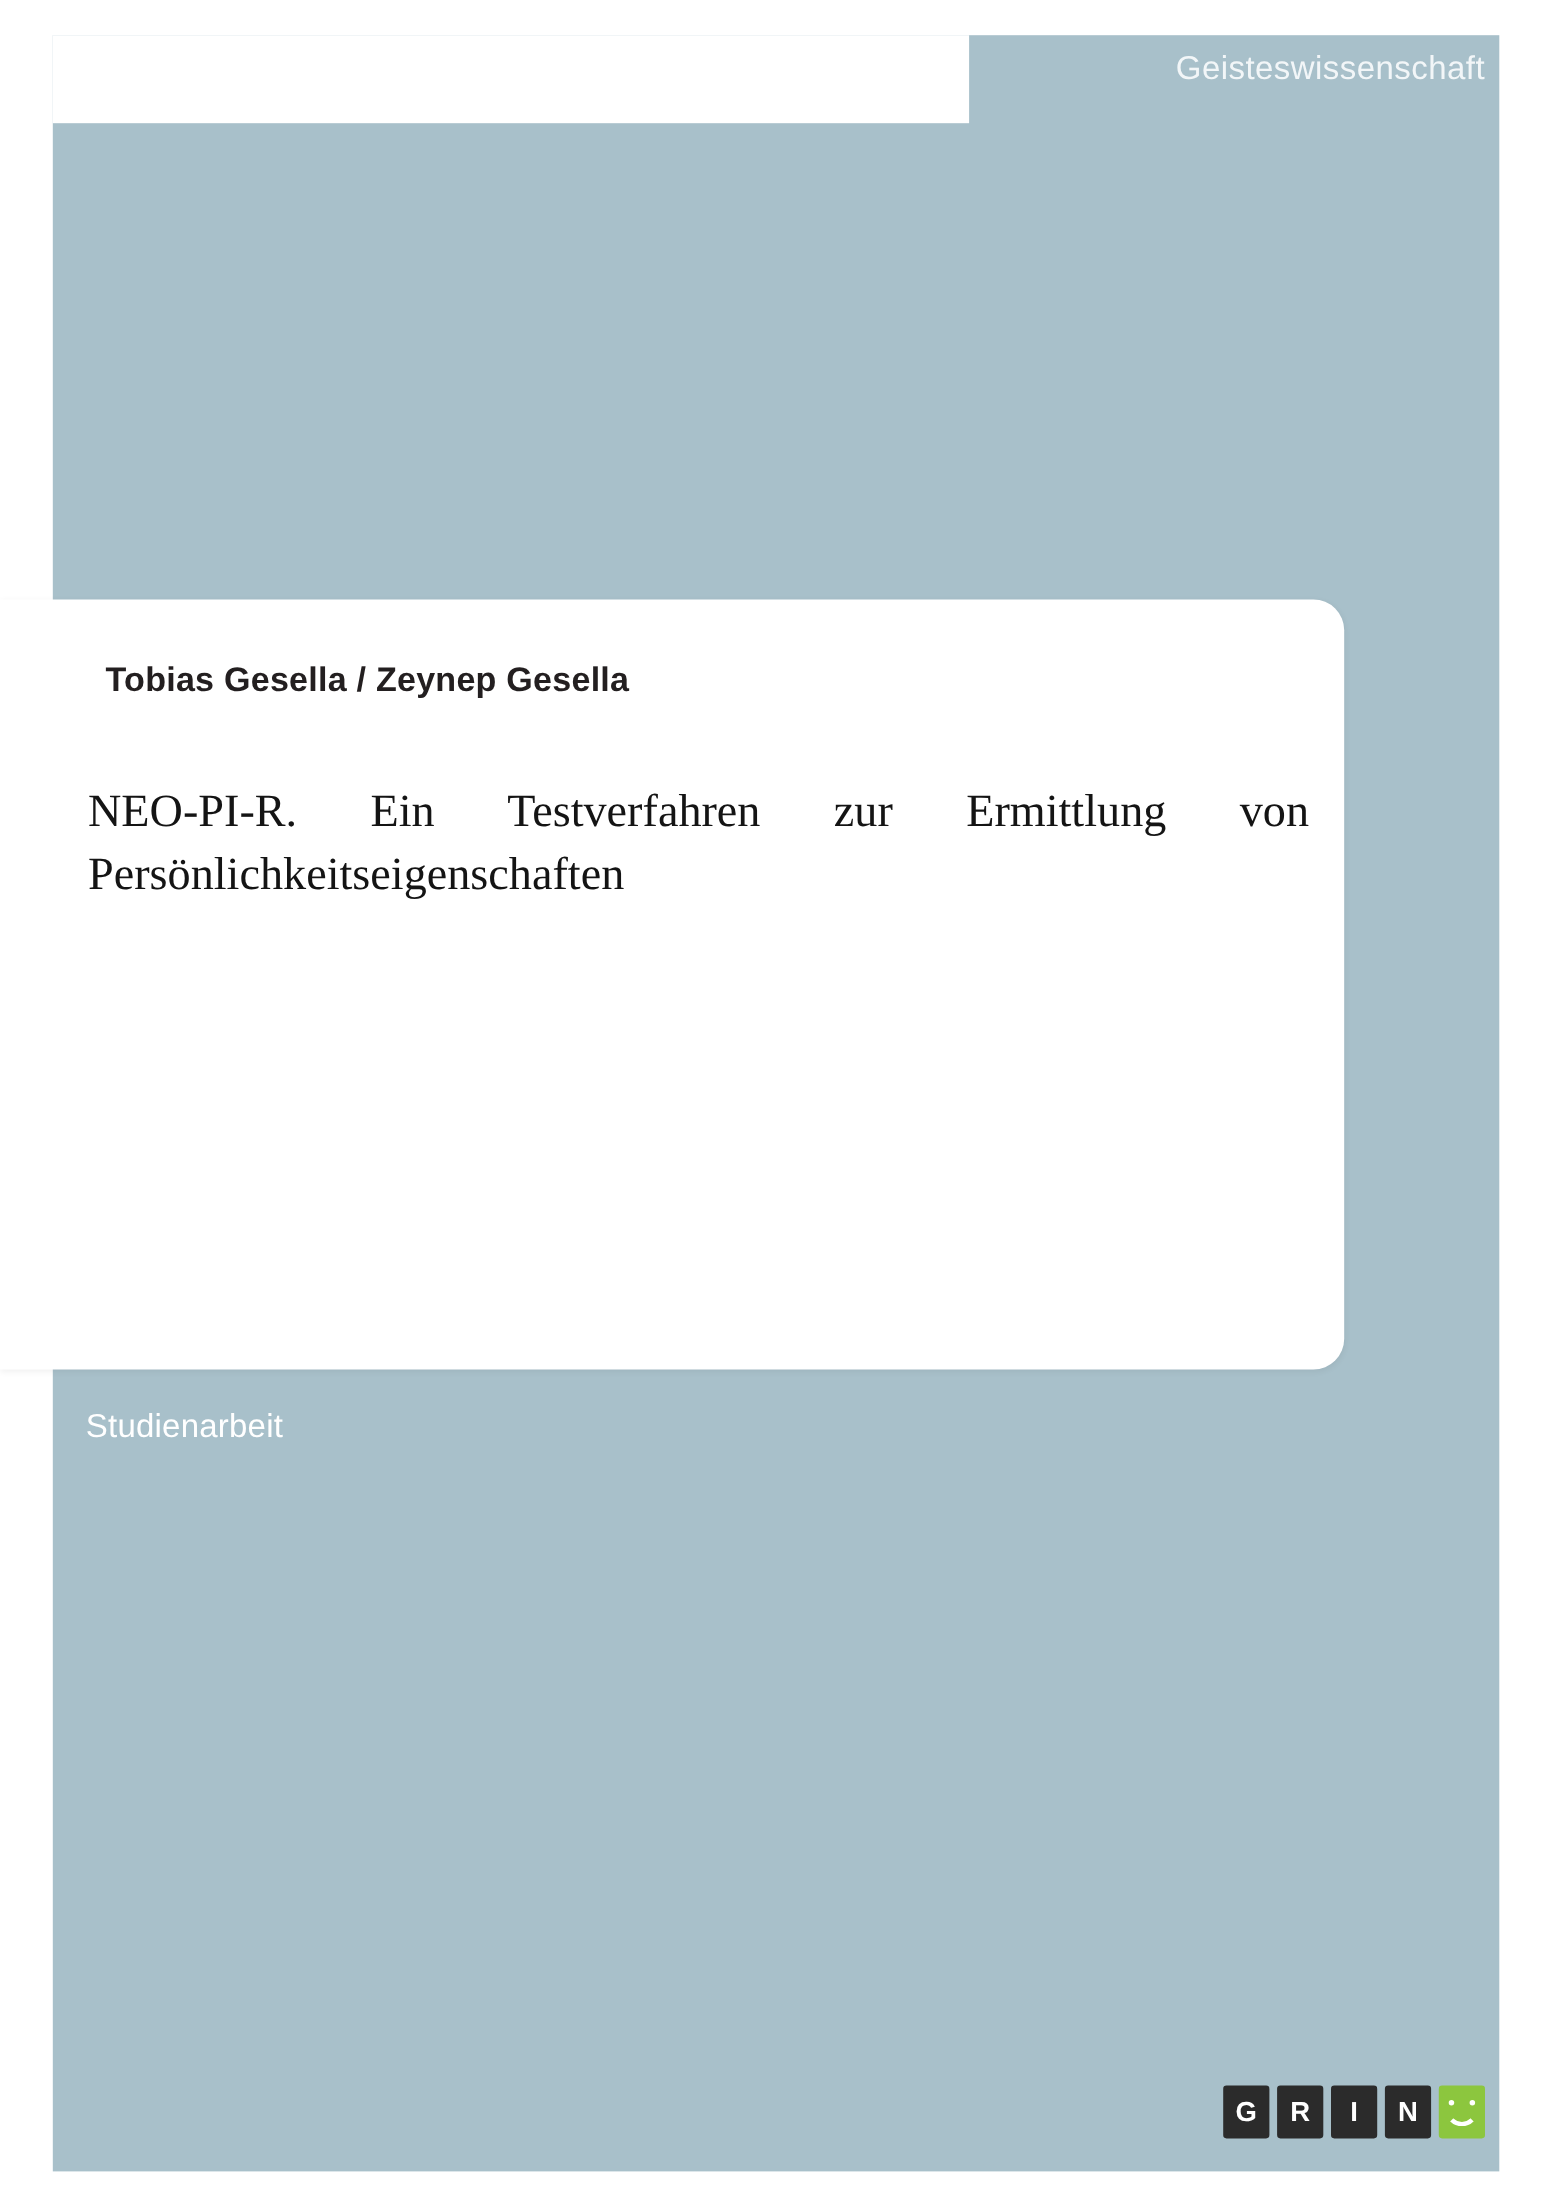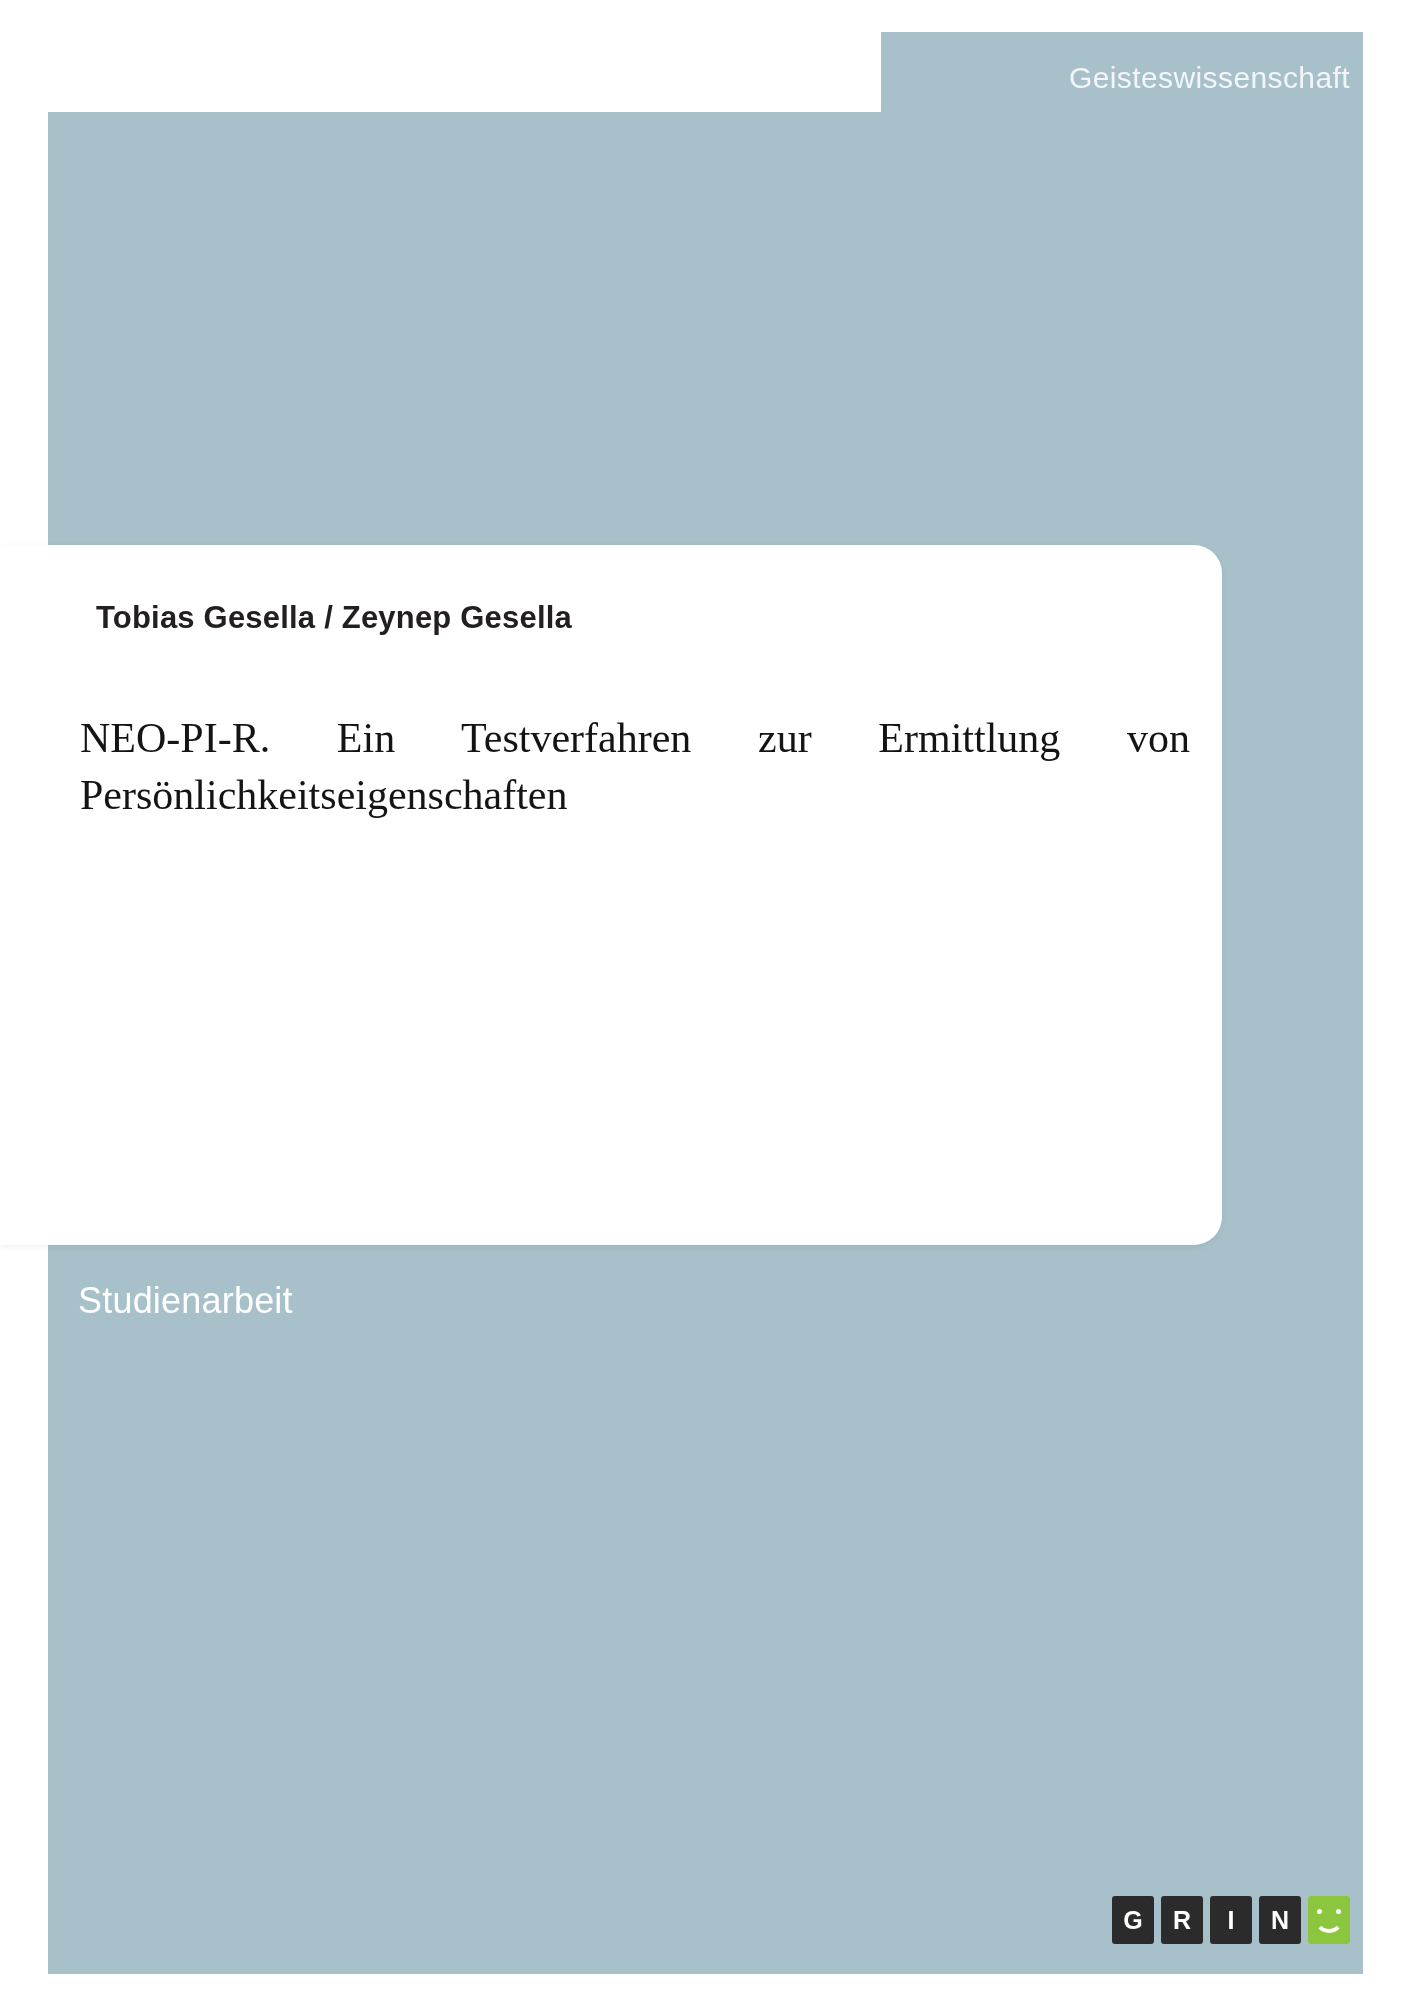--- a/index.html
+++ b/index.html
@@ -44,21 +44,20 @@
 
   
   .category {
     position: absolute;
     right: 60px;
     top: 46px;
     font-size: 30px;
     color: #f2f6f8;
     letter-spacing: 0.4px;
     white-space: nowrap;
-    margin-top: 15px;
   }
 
   
   .title-card {
     position: absolute;
     left: 0px;
     top: 545px;
     width: 1222px;
     height: 700px;
     background: #ffffff;
@@ -89,21 +88,21 @@
     color: #141414;
     text-align: justify;
     text-align-last: left;
   }
 
   
   .doctype {
     position: absolute;
     left: 78px;
     top: 1280px;
-    font-size: 36px;
+    font-size: 30px;
     color: #ffffff;
     letter-spacing: 0.2px;
   }
 
   
   .logo {
     position: absolute;
     right: 60px;
     bottom: 56px;
     display: flex;

